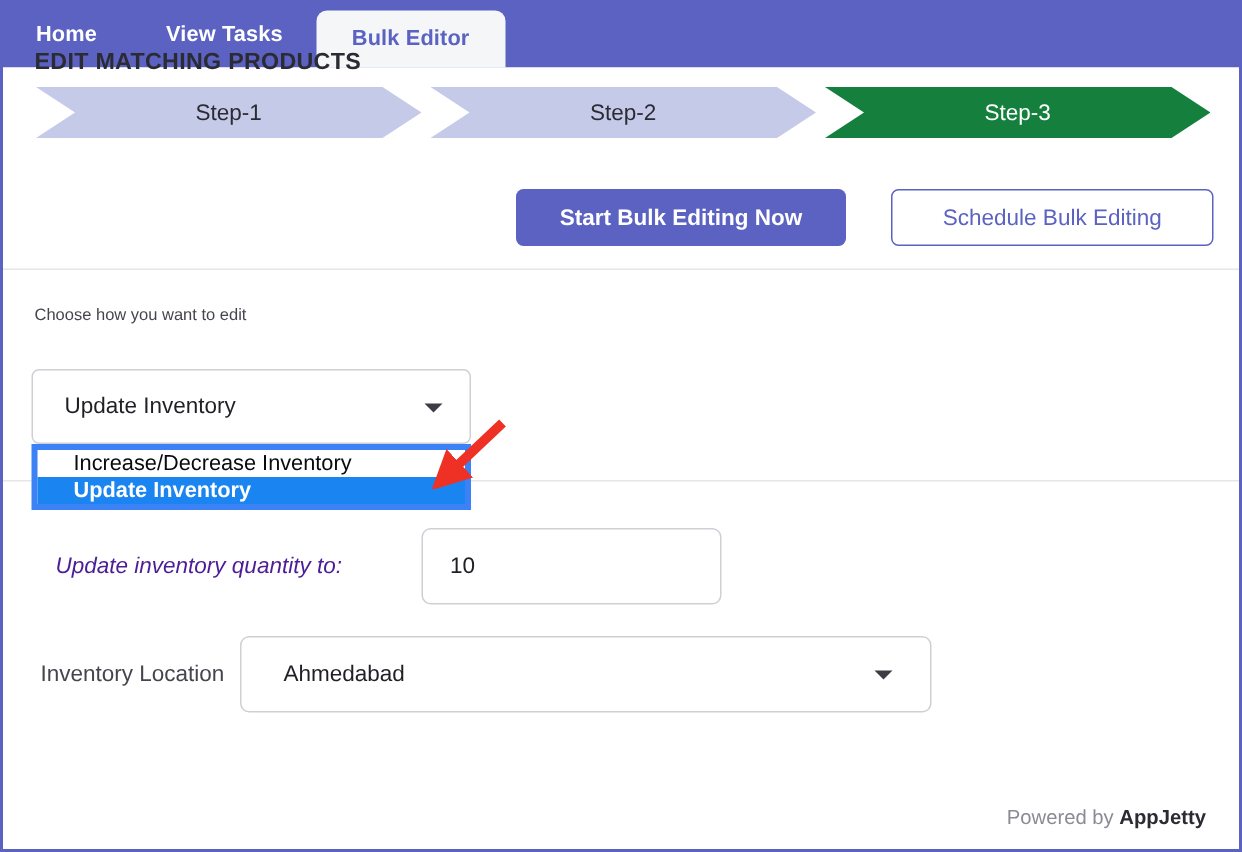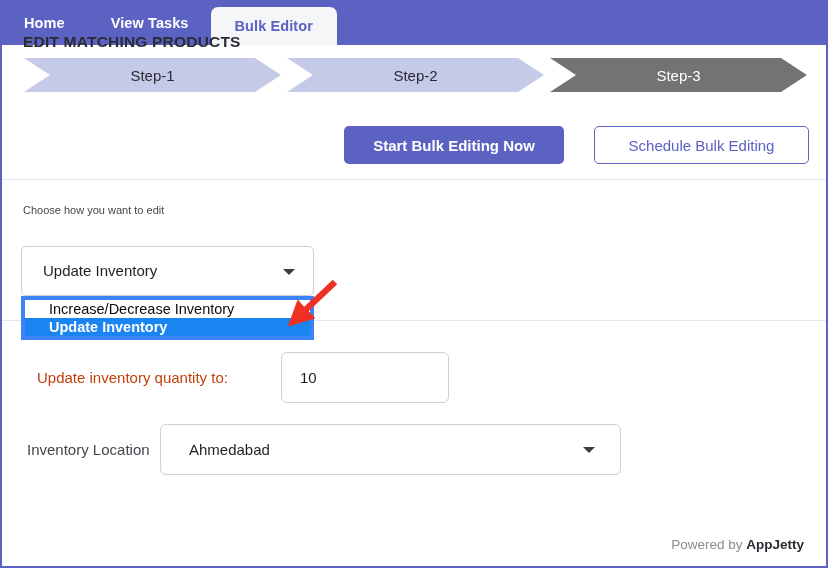--- a/index.html
+++ b/index.html
@@ -95,21 +95,21 @@
     color: #2b2b33;
     background: #c5cae9;
     clip-path: polygon(0 0, calc(100% - 26px) 0, 100% 50%, calc(100% - 26px) 100%, 0 100%, 26px 50%);
     box-sizing: border-box;
     cursor: pointer;
   }
   .step:first-child {
     clip-path: polygon(0 0, calc(100% - 26px) 0, 100% 50%, calc(100% - 26px) 100%, 0 100%, 26px 50%);
   }
   .step.active {
-    background: #737373;
+    background: #15803d;
     color: #ffffff;
   }
 
   
   .headerrow {
     position: absolute;
     left: 0;
     top: 100px;
     width: 824px;
     height: 80px;
@@ -226,27 +226,28 @@
     height: 1px;
     background: #e6e6ea;
     z-index: 5;
   }
 
   .qty-label {
     position: absolute;
     left: 35px;
     top: 369px;
     font-size: 15px;
-    color: #c2410c;
+    color: #4c1d95;
+    font-style: italic;
   }
   .qty-input {
     position: absolute;
     left: 279px;
     top: 352px;
-    width: 168px;
+    width: 200px;
     height: 51px;
     border: 1px solid #cfcfd6;
     border-radius: 6px;
     background: #ffffff;
     font-family: "Liberation Sans", sans-serif;
     font-size: 15px;
     color: #1f1f26;
     padding: 0 18px;
     box-sizing: border-box;
     outline: none;

